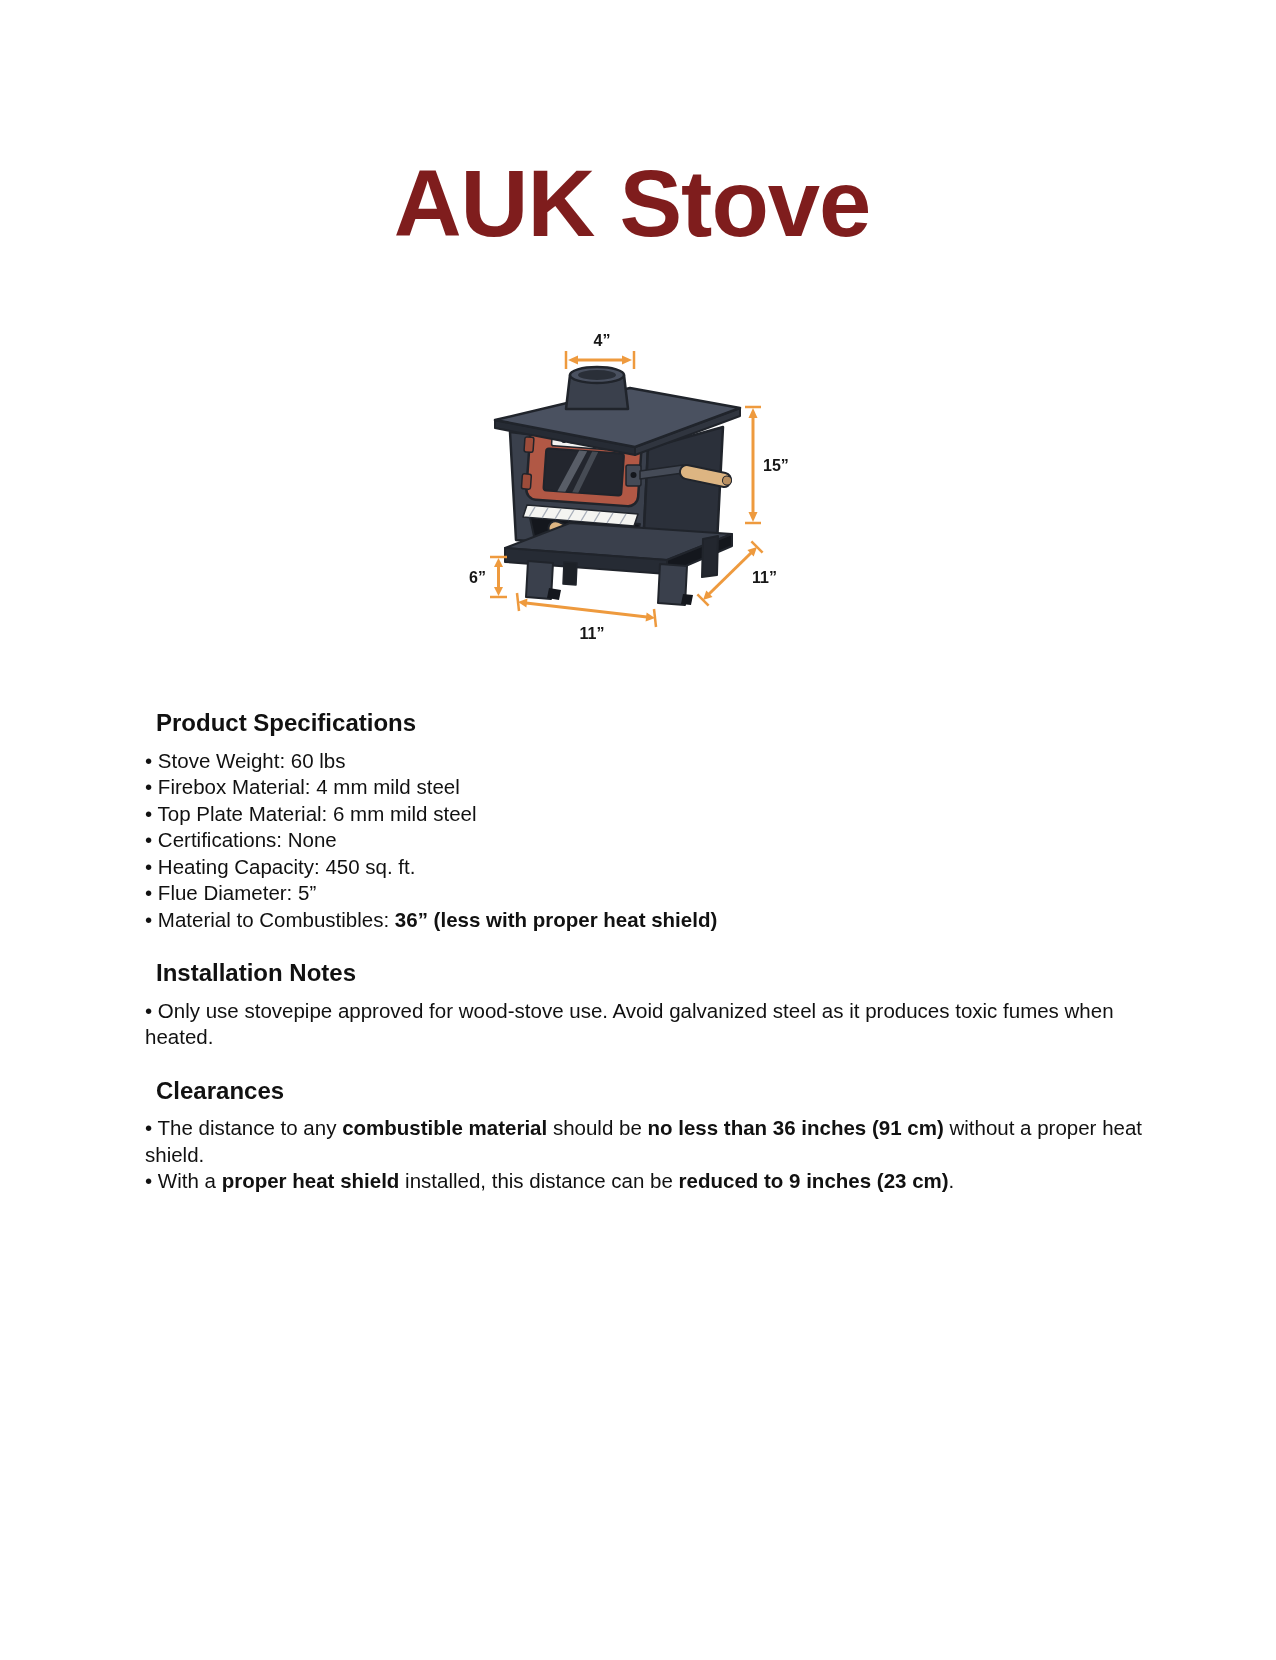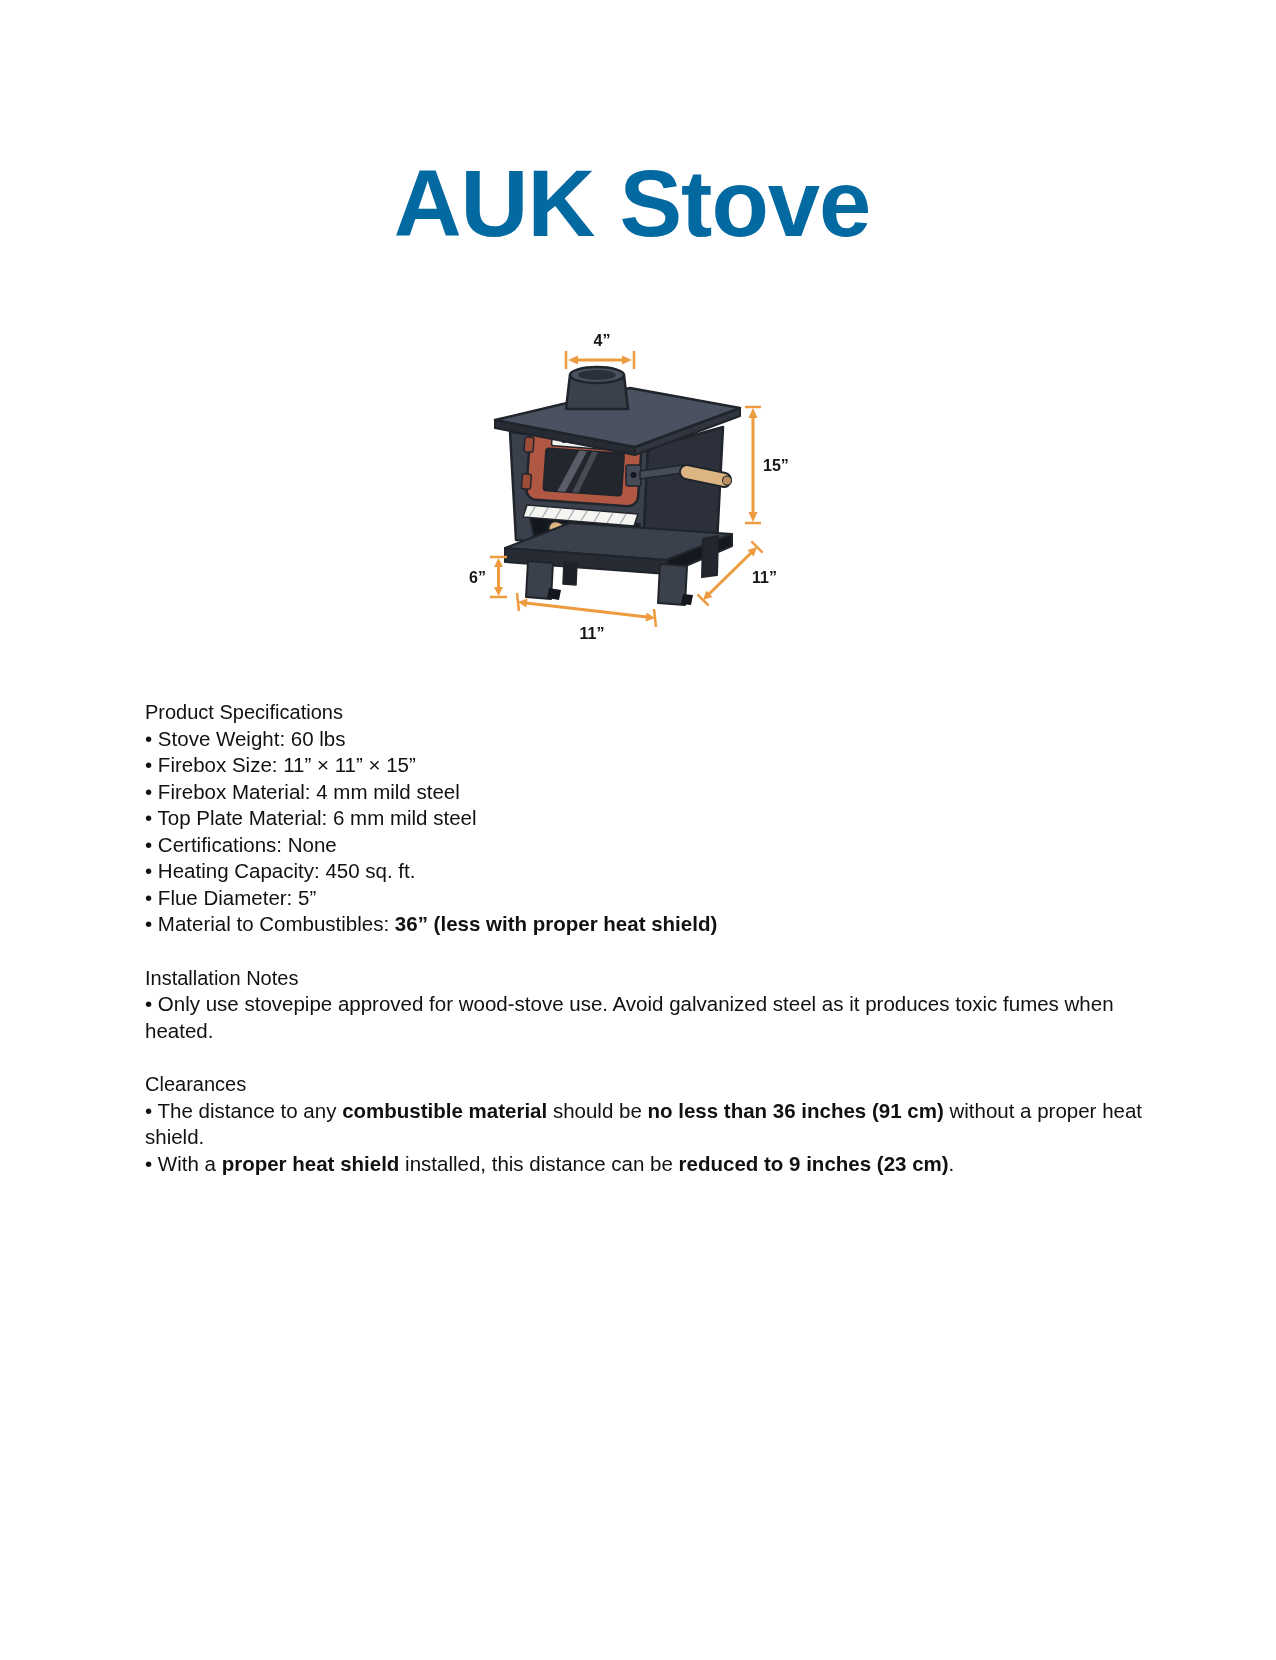--- a/index.html
+++ b/index.html
@@ -8,21 +8,21 @@
     width:1276px;height:1660px;
     background:#ffffff;
     font-family:"Liberation Sans","DejaVu Sans",sans-serif;
     color:#111;
     overflow:hidden;
   }
   .title{
     position:absolute;top:152px;left:0;right:12px;
     margin:0;text-align:center;
     font-size:94px;font-weight:bold;letter-spacing:-1px;
-    line-height:1.1;color:#0369a1;
+    line-height:1.1;color:#7f1d1d;
   }
   .diagram{position:absolute;top:298px;left:435px;width:370px;height:345px;}
   svg{display:block;}
   svg text.dim-label{font-family:"Liberation Sans",sans-serif;font-weight:bold;font-size:16px;fill:#161616;}
   svg text.brand{font-family:"Liberation Sans",sans-serif;font-weight:bold;font-size:8.5px;letter-spacing:.8px;fill:#23262e;}
   .ol{stroke:var(--c-outline,#20242b);stroke-linejoin:round;}
   .c-body{fill:var(--c-body,#3a404c);}
   .c-side{fill:var(--c-side,#2b303a);}
   .c-plate{fill:var(--c-plate,#4a5160);}
   .c-edge{fill:#262b34;}
@@ -35,21 +35,21 @@
   .c-white{fill:#f4f4f1;}
   .c-dark{fill:#14171d;}
   .c-metal{fill:#454b57;}
   .accent{stroke:var(--c-accent,#ee9a3e);fill:none;}
   .accent-fill{fill:var(--c-accent,#ee9a3e);}
   .content{
     position:absolute;top:699px;left:145px;width:1005px;
     font-size:20.5px;line-height:26.5px;
   }
   .section + .section{margin-top:27px;}
-  .section h2{margin:0;font-size:20px;line-height:26.5px;font-weight:normal;}
+  .section h2{margin:11px;font-size:24px;line-height:26.5px;font-weight:bold;}
   .section ul{margin:0;padding:0;list-style:none;}
   .section li{margin:0;padding:0;}
   .section li b{font-weight:bold;}
 </style>
 </head>
 <body>
 
 <div class="page">
 
   <h1 class="title">AUK Stove</h1>
@@ -168,21 +168,20 @@
       </g>
     </svg>
   </figure>
 
   <div class="content">
 
     <div class="section">
       <h2>Product Specifications</h2>
       <ul>
         <li><span>• Stove Weight: 60 lbs</span></li>
-        <li><span>• Firebox Size: 11” × 11” × 15”</span></li>
         <li><span>• Firebox Material: 4 mm mild steel</span></li>
         <li><span>• Top Plate Material: 6 mm mild steel</span></li>
         <li><span>• Certifications: None</span></li>
         <li><span>• Heating Capacity: 450 sq. ft.</span></li>
         <li><span>• Flue Diameter: 5”</span></li>
         <li><span>• Material to Combustibles: </span><b>36” (less with proper heat shield)</b></li>
       </ul>
     </div>
 
     <div class="section">

